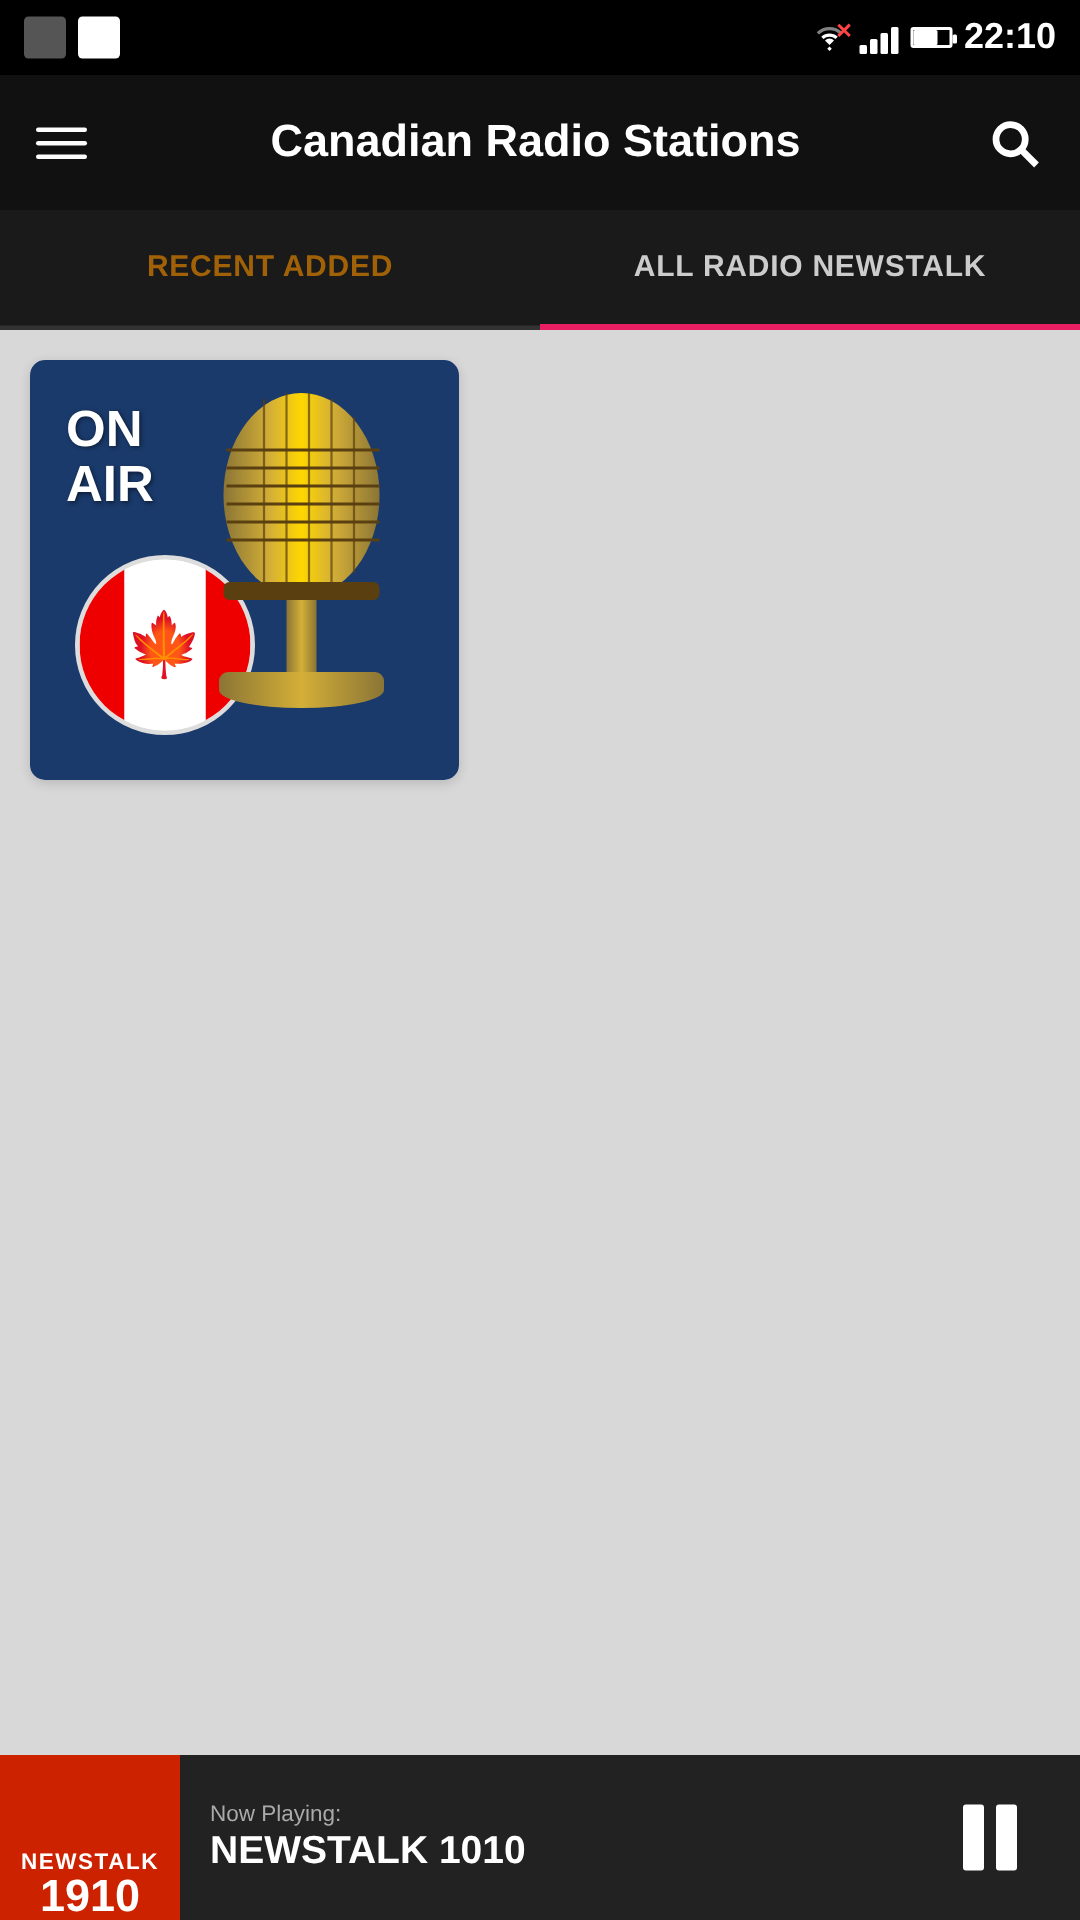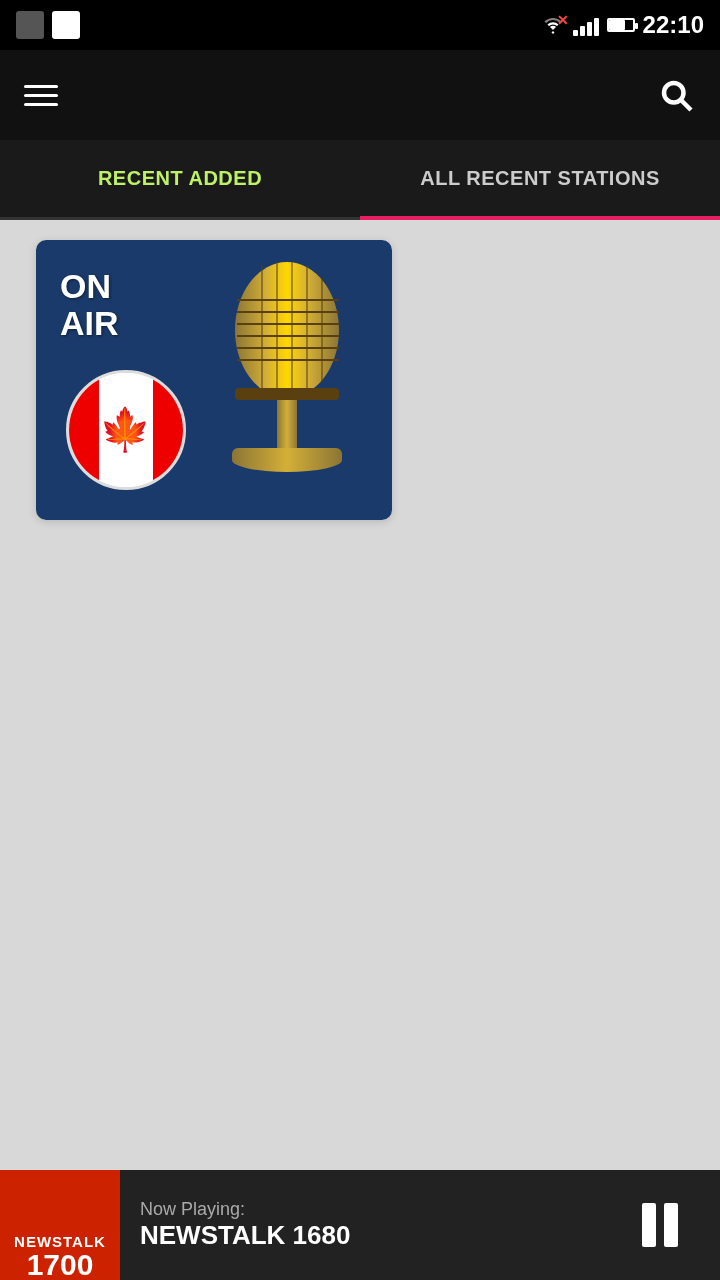--- a/index.html
+++ b/index.html
@@ -109,21 +109,21 @@
       display: flex;
       align-items: center;
       justify-content: center;
       font-size: 20px;
       font-weight: bold;
       cursor: pointer;
       position: relative;
       letter-spacing: 0.5px;
     }
     .tab.active {
-      color: #bef264;
+      color: #a16207;
     }
     .tab.inactive {
       color: #ccc;
     }
     .tab-indicator {
       position: absolute;
       bottom: -3px;
       left: 0;
       right: 0;
       height: 4px;
@@ -139,27 +139,26 @@
       background: #d8d8d8;
       padding: 20px;
       display: flex;
       flex-wrap: wrap;
       align-content: flex-start;
       gap: 16px;
     }
 
     
     .station-card {
-      width: 356px;
+      width: 286px;
       background: white;
       border-radius: 10px;
       overflow: hidden;
       box-shadow: 0 2px 8px rgba(0,0,0,0.15);
       cursor: pointer;
-      margin-left: 16px;
     }
     .card-image {
       width: 100%;
       height: 280px;
       background: #1a3a6b;
       display: flex;
       align-items: center;
       justify-content: center;
       position: relative;
       overflow: hidden;
@@ -275,21 +274,21 @@
     }
     .np-info {
       flex: 1;
       padding: 0 20px;
       display: flex;
       flex-direction: column;
       justify-content: center;
     }
     .np-label {
       color: #aaa;
-      font-size: 18px;
+      font-size: 15px;
     }
     .np-station {
       color: white;
       font-size: 26px;
       font-weight: bold;
     }
     .np-pause-btn {
       width: 80px;
       height: 80px;
       margin-right: 20px;
@@ -391,34 +390,35 @@
     <span class="time-text">22:10</span>
   </div>
 </div>
 
 <div class="app-bar">
   <div class="hamburger-icon">
     <span></span>
     <span></span>
     <span></span>
   </div>
+  <div class="app-bar-title">Canadian Radio Stations</div>
   <div class="search-icon-btn">
     <svg viewBox="0 0 24 24">
       <circle cx="10.5" cy="10.5" r="6.5"></circle>
       <line x1="15.5" y1="15.5" x2="22" y2="22"></line>
     </svg>
   </div>
 </div>
 
 <div class="tabs">
   <div class="tab active">
     <span>RECENT ADDED</span>
   </div>
   <div class="tab inactive">
-    <span>ALL RECENT STATIONS</span>
+    <span>ALL RADIO NEWSTALK</span>
     <div class="tab-indicator"></div>
   </div>
 </div>
 
 <div class="content">
   <div class="station-card">
     <div class="card-image">
       <div class="on-air-container">
 
         <div class="on-air-text">ON<br>AIR</div>
@@ -473,25 +473,25 @@
           </svg>
         </div>
       </div>
     </div>
   </div>
 </div>
 
 <div class="now-playing-bar">
   <div class="np-logo">
     <span class="np-logo-top">NEWSTALK</span>
-    <span class="np-logo-bottom">1700</span>
+    <span class="np-logo-bottom">1910</span>
   </div>
   <div class="np-info">
     <span class="np-label">Now Playing:</span>
-    <span class="np-station">NEWSTALK 1680</span>
+    <span class="np-station">NEWSTALK 1010</span>
   </div>
   <div class="np-pause-btn">
     <div class="pause-icon">
       <div class="pause-bar"></div>
       <div class="pause-bar"></div>
     </div>
   </div>
 </div>
 
 </body></html>

